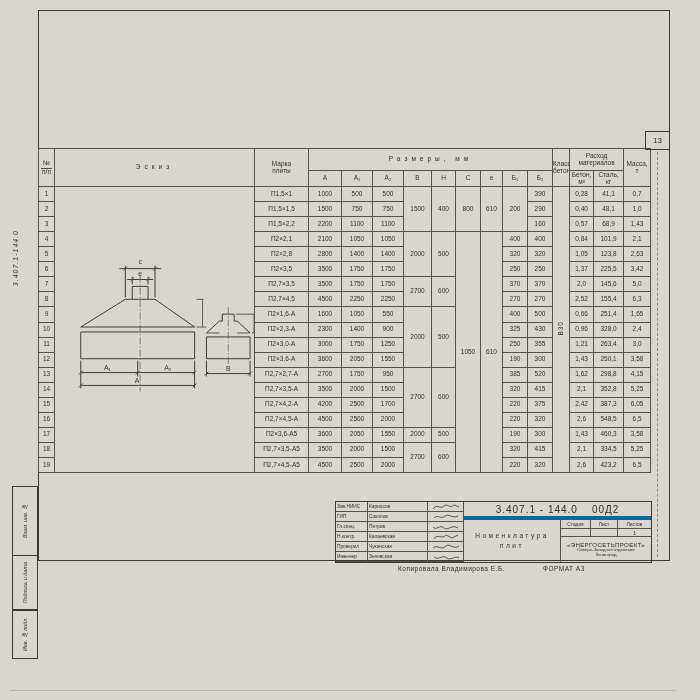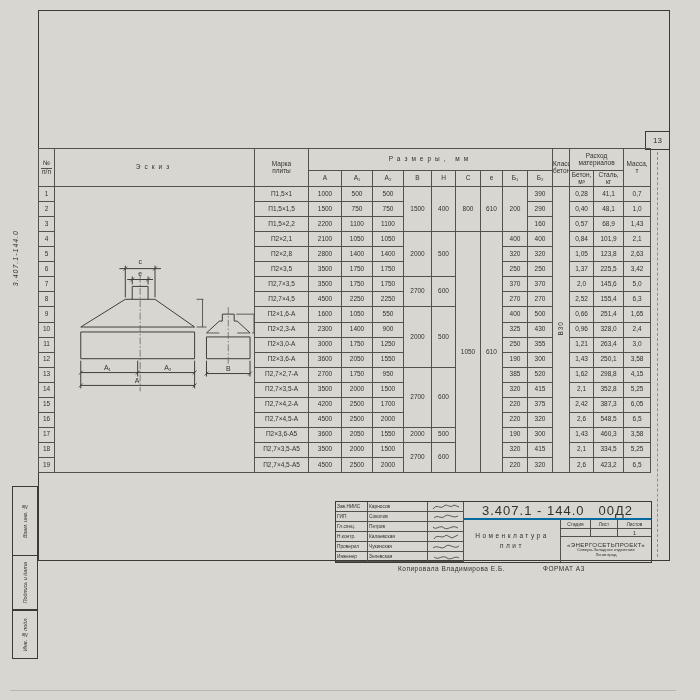--- a/index.html
+++ b/index.html
@@ -49,22 +49,22 @@
   .tb{position:absolute;left:335px;top:501px;width:315px;height:60px;
     border:1.5px solid #3c3a35;box-sizing:content-box;background:transparent;}
   .tb *{box-sizing:border-box;}
   .people{position:absolute;left:0;top:0;width:128px;height:60px;
     display:grid;grid-template-columns:32px 60px 36px;grid-auto-rows:10px;
     border-right:1px solid #55524a;}
   .people .pc{border-right:1px solid #55524a;border-bottom:1px solid #55524a;
     font-size:4.8px;display:flex;align-items:center;padding-left:1px;overflow:hidden;white-space:nowrap;}
   .people .sig{justify-content:center;}
   .docband{position:absolute;left:128px;top:0;width:187px;height:18px;
-    border-bottom:2px solid #0369a1;display:flex;align-items:center;justify-content:center;
-    gap:14px;font-size:13px;letter-spacing:1px;}
+    border-bottom:4px solid #0369a1;display:flex;align-items:center;justify-content:center;
+    gap:14px;font-size:10px;letter-spacing:1px;}
   .titlebox{position:absolute;left:128px;top:18px;width:97px;height:42px;
     border-right:1px solid #55524a;display:flex;flex-direction:column;align-items:center;justify-content:center;
     font-size:6.5px;letter-spacing:2.5px;line-height:1.6;}
   .stagehdr{position:absolute;left:225px;top:18px;width:90px;height:9px;display:flex;}
   .stagehdr span{border-right:1px solid #55524a;border-bottom:1px solid #55524a;
     font-size:4.8px;display:flex;align-items:center;justify-content:center;overflow:hidden;}
   .stageval{position:absolute;left:225px;top:27px;width:90px;height:8px;display:flex;}
   .stageval span{border-right:1px solid #55524a;border-bottom:1px solid #55524a;
     font-size:5.5px;display:flex;align-items:center;justify-content:center;}
   .c1{width:30px;} .c2{width:27px;} .c3{width:33px;border-right:none!important;}

